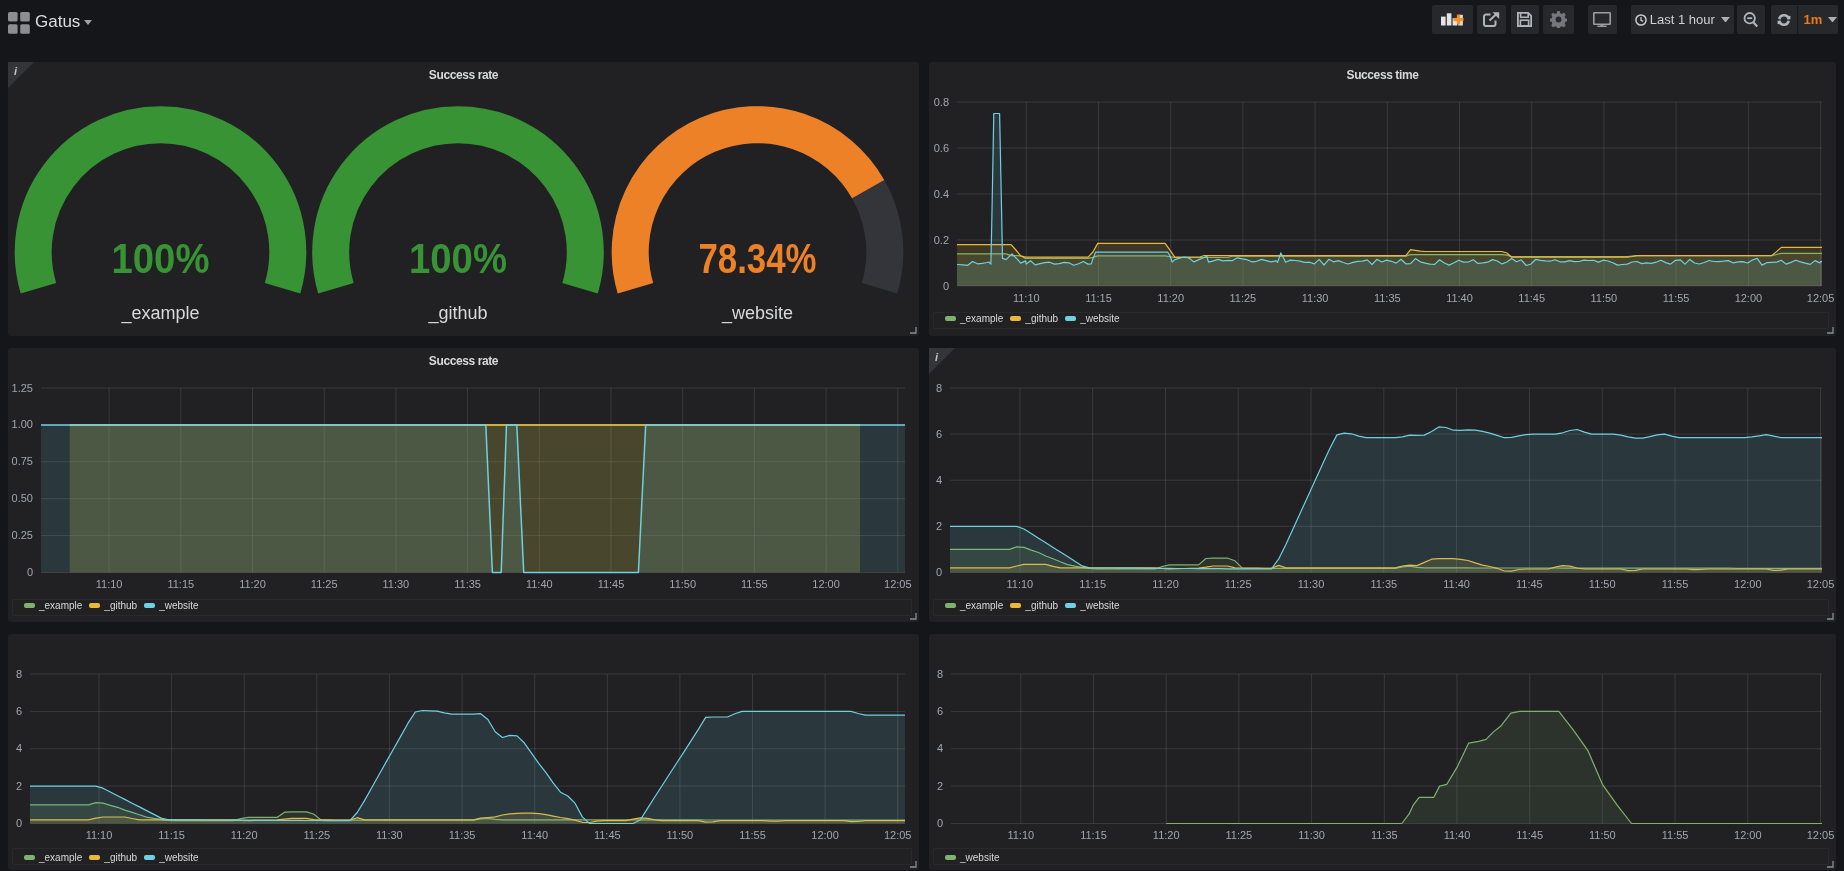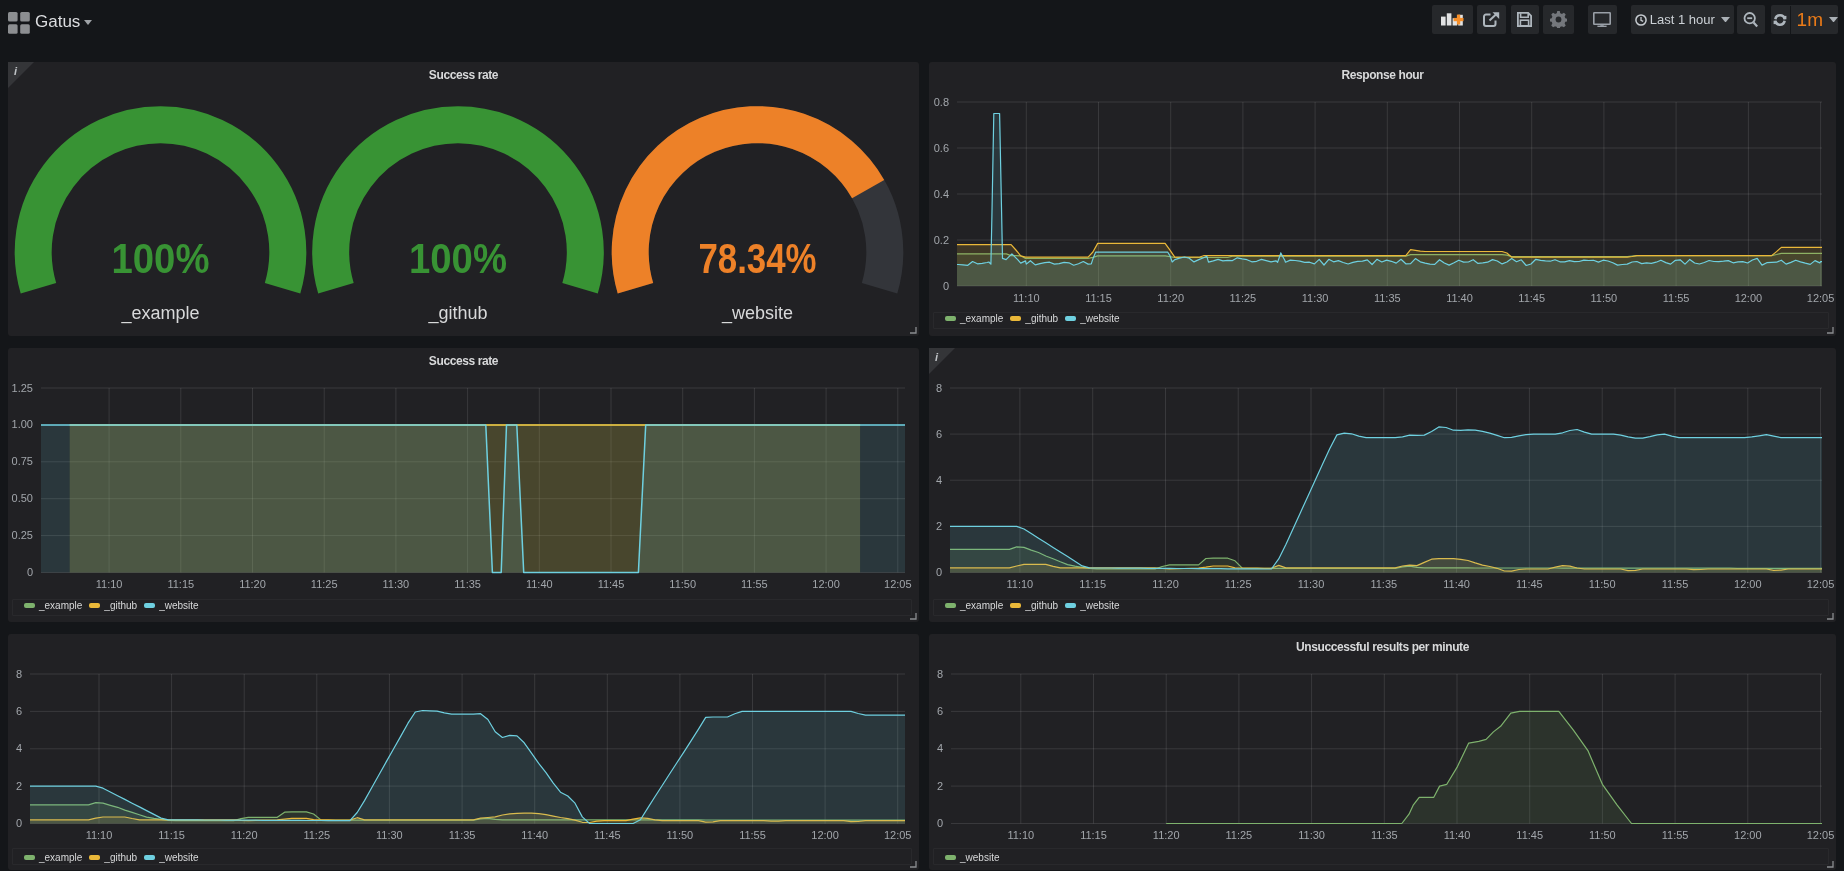--- a/index.html
+++ b/index.html
@@ -83,21 +83,21 @@
     </div>
     <div class="nbtn" style="left:1770.5px;width:67.5px;justify-content:flex-start;padding:0">
       <span style="display:inline-flex;align-items:center;justify-content:center;width:27px;height:28px;border-right:1px solid #141619">
         <svg width="14" height="14" viewBox="0 0 14 14">
           <path d="M2.37 6.18 A4.7 4.7 0 0 1 11.63 6.18" fill="none" stroke="#aeb6bd" stroke-width="2.6"></path>
           <rect x="11.1" y="2.9" width="2.3" height="3.4" fill="#aeb6bd"></rect>
           <path d="M11.63 7.82 A4.7 4.7 0 0 1 2.37 7.82" fill="none" stroke="#aeb6bd" stroke-width="2.6"></path>
           <rect x="0.6" y="7.7" width="2.3" height="3.4" fill="#aeb6bd"></rect>
         </svg>
       </span>
-      <span style="font-size:19px;color:#eb7b18;font-weight:normal;padding-left:6px">1m</span>
+      <span style="font-size:13px;color:#eb7b18;font-weight:bold;padding-left:6px">1m</span>
       <span style="display:inline-flex;align-items:center">
         <svg width="9" height="5.5" viewBox="0 0 9 5.5" style="margin-left:6px">
           <path d="M0 0 L9 0 L4.5 5.5 Z" fill="#aab0b6"></path>
         </svg>
       </span>
     </div>
 </div>
 
 <div class="panel" style="left:8px;top:62px;width:911px;height:274px">
     <svg class="icorner" width="26" height="26" viewBox="0 0 26 26">
@@ -115,21 +115,21 @@
       <path d="M627.44 226.16 A127.30 127.30 0 1 1 871.56 226.16" stroke="#33353a" stroke-width="37" fill="none"></path>
       <path d="M627.44 226.16 A127.30 127.30 0 0 1 860.15 127.05" stroke="#ed8128" stroke-width="37" fill="none"></path>
       <text x="749.5" y="211.0" fill="#ed8128" font-size="43" font-weight="bold" text-anchor="middle" textLength="118" lengthAdjust="spacingAndGlyphs">78.34%</text>
       <text x="749.5" y="256.5" fill="#d8d9da" font-size="18" text-anchor="middle">_website</text>
     </svg>
     <svg width="8" height="8" style="position:absolute;right:2px;bottom:2px">
       <path d="M1 7 L7 7 L7 1" fill="none" stroke="#8a8d90" stroke-width="1.3"></path>
     </svg>
   </div>
 <div class="panel" style="left:929px;top:62px;width:907px;height:274px">
-    <div class="ptitle" style="width:907px">Response hour</div>
+    <div class="ptitle" style="width:907px">Success time</div>
     <div class="lgbox" style="top:250px;height:17px;width:896px"></div>
     <svg width="907" height="274" style="position:absolute;left:0;top:0">
       <line x1="28.0" y1="224.0" x2="893.0" y2="224.0" stroke="rgba(255,255,255,0.11)" stroke-width="1"></line>
       <line x1="28.0" y1="178.0" x2="893.0" y2="178.0" stroke="rgba(255,255,255,0.11)" stroke-width="1"></line>
       <line x1="28.0" y1="132.0" x2="893.0" y2="132.0" stroke="rgba(255,255,255,0.11)" stroke-width="1"></line>
       <line x1="28.0" y1="86.0" x2="893.0" y2="86.0" stroke="rgba(255,255,255,0.11)" stroke-width="1"></line>
       <line x1="28.0" y1="40.0" x2="893.0" y2="40.0" stroke="rgba(255,255,255,0.11)" stroke-width="1"></line>
       <line x1="97.3" y1="40.0" x2="97.3" y2="224.0" stroke="rgba(255,255,255,0.11)" stroke-width="1"></line>
       <line x1="169.5" y1="40.0" x2="169.5" y2="224.0" stroke="rgba(255,255,255,0.11)" stroke-width="1"></line>
       <line x1="241.7" y1="40.0" x2="241.7" y2="224.0" stroke="rgba(255,255,255,0.11)" stroke-width="1"></line>
@@ -347,21 +347,20 @@
       <span class="ld" style="background:#EAB839"></span>
       <span class="lt">_github</span>
       <span class="ld" style="background:#6ED0E0"></span>
       <span class="lt">_website</span>
     </div>
     <svg width="8" height="8" style="position:absolute;right:2px;bottom:2px">
       <path d="M1 7 L7 7 L7 1" fill="none" stroke="#8a8d90" stroke-width="1.3"></path>
     </svg>
   </div>
 <div class="panel" style="left:929px;top:634px;width:907px;height:236px">
-    <div class="ptitle" style="width:907px">Unsuccessful results per minute</div>
     <div class="lgbox" style="top:214px;height:17px;width:896px"></div>
     <svg width="907" height="236" style="position:absolute;left:0;top:0">
       <line x1="22.0" y1="189.5" x2="893.0" y2="189.5" stroke="rgba(255,255,255,0.11)" stroke-width="1"></line>
       <line x1="22.0" y1="152.1" x2="893.0" y2="152.1" stroke="rgba(255,255,255,0.11)" stroke-width="1"></line>
       <line x1="22.0" y1="114.8" x2="893.0" y2="114.8" stroke="rgba(255,255,255,0.11)" stroke-width="1"></line>
       <line x1="22.0" y1="77.4" x2="893.0" y2="77.4" stroke="rgba(255,255,255,0.11)" stroke-width="1"></line>
       <line x1="22.0" y1="40.0" x2="893.0" y2="40.0" stroke="rgba(255,255,255,0.11)" stroke-width="1"></line>
       <line x1="91.8" y1="40.0" x2="91.8" y2="189.5" stroke="rgba(255,255,255,0.11)" stroke-width="1"></line>
       <line x1="164.5" y1="40.0" x2="164.5" y2="189.5" stroke="rgba(255,255,255,0.11)" stroke-width="1"></line>
       <line x1="237.2" y1="40.0" x2="237.2" y2="189.5" stroke="rgba(255,255,255,0.11)" stroke-width="1"></line>

